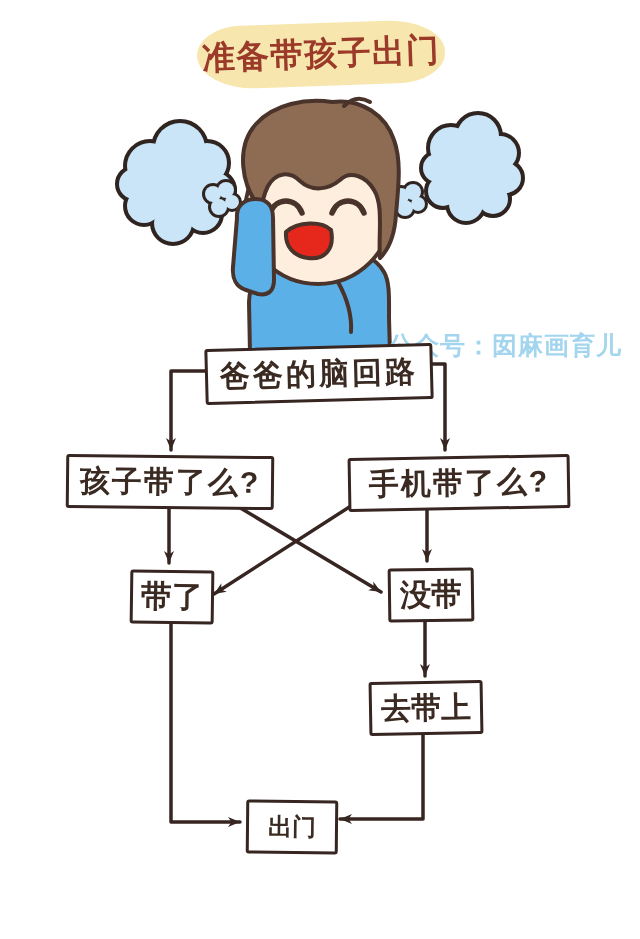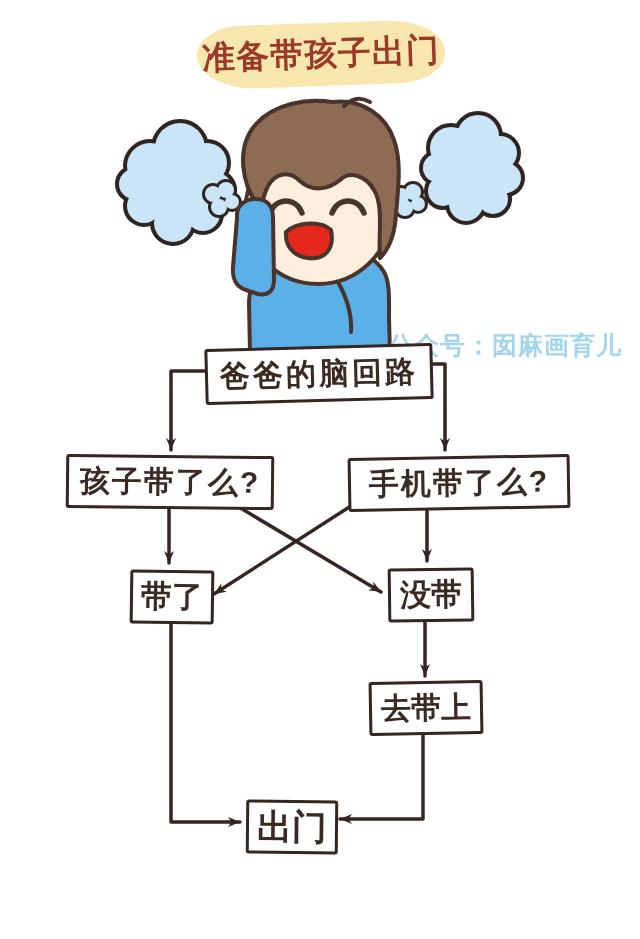--- a/index.html
+++ b/index.html
@@ -27,21 +27,21 @@
     border:3px solid #362520;border-radius:3px;
     display:flex;align-items:center;justify-content:center;
     color:#3a2a22;font-weight:bold;white-space:nowrap;
   }
   .n-start {left:205px;top:346px;width:222px;height:50px;transform:rotate(-1.5deg);font-size:30px;letter-spacing:3px;}
   .n-kid   {left:66px; top:455px;width:202px;height:48px;transform:rotate(0.6deg); font-size:30px;letter-spacing:2px;}
   .n-phone {left:348px;top:456px;width:216px;height:48px;transform:rotate(-1deg);  font-size:30px;letter-spacing:2px;}
   .n-brought     {left:130px;top:570px;width:78px; height:48px;transform:rotate(0.8deg); font-size:31px;}
   .n-not-brought {left:388px;top:568px;width:80px; height:48px;transform:rotate(-0.8deg);font-size:31px;}
   .n-go-get      {left:369px;top:681px;width:108px;height:48px;transform:rotate(-1deg);  font-size:30px;}
-  .n-go-out      {left:246px;top:800px;width:86px; height:48px;transform:rotate(0.6deg); font-size:35px;}
+  .n-go-out      {left:246px;top:800px;width:86px; height:48px;transform:rotate(0.6deg); font-size:24px;}
 </style>
 </head>
 <body>
 
 <div id="canvas">
 
   <svg id="art" width="640" height="939" viewBox="0 0 640 939">
     <defs>
       <g id="cloudL">
         <circle cx="150" cy="166" r="23"></circle>

